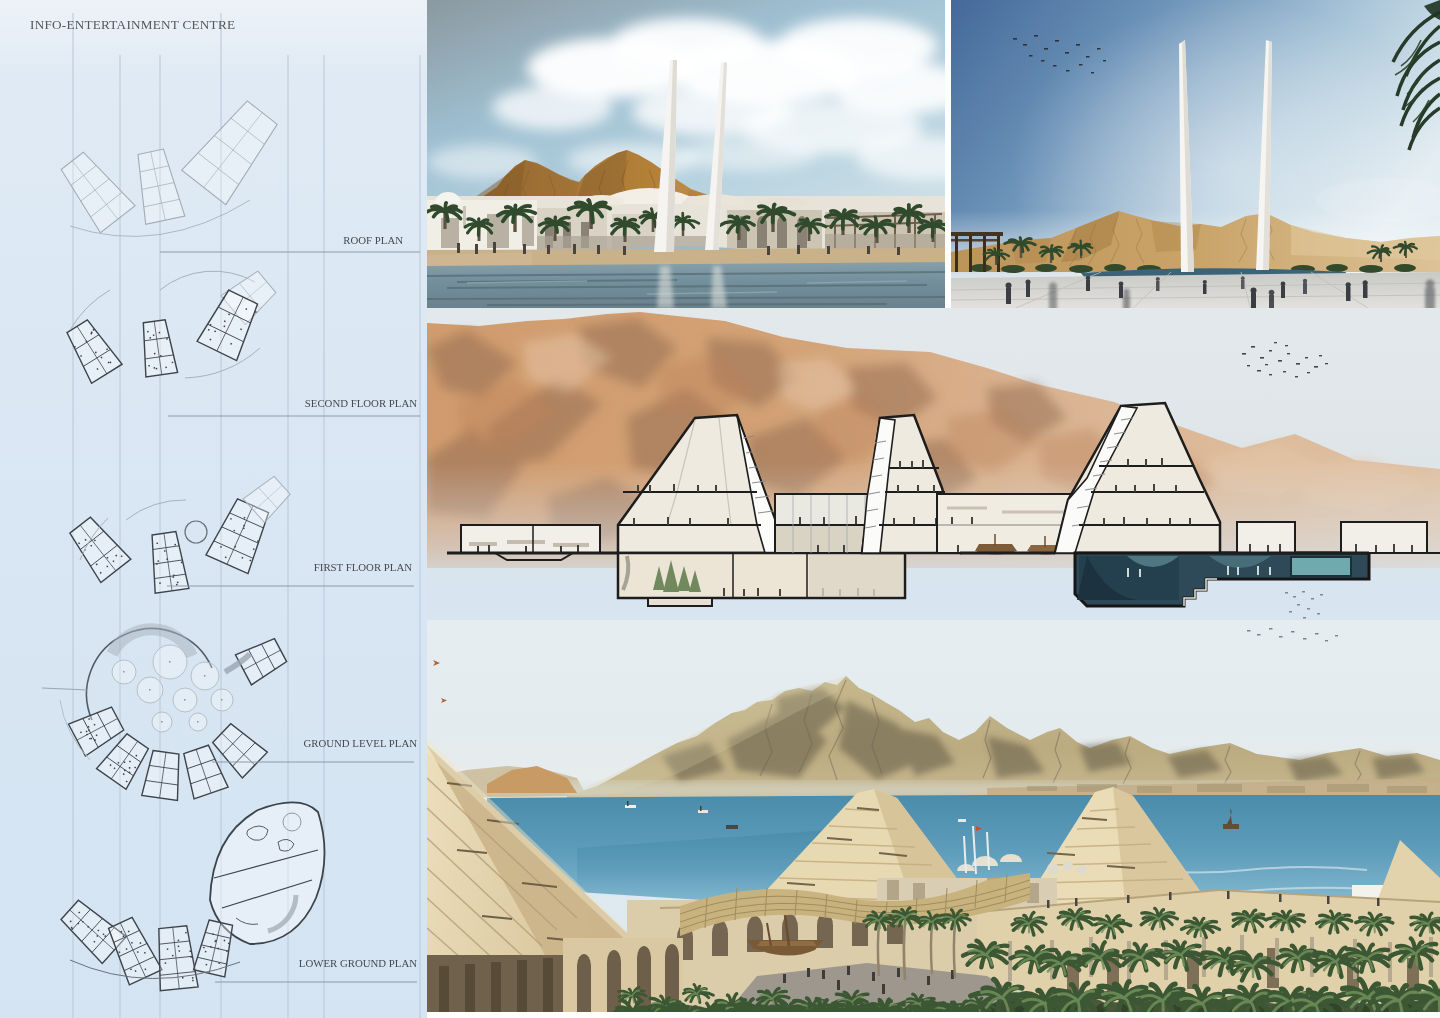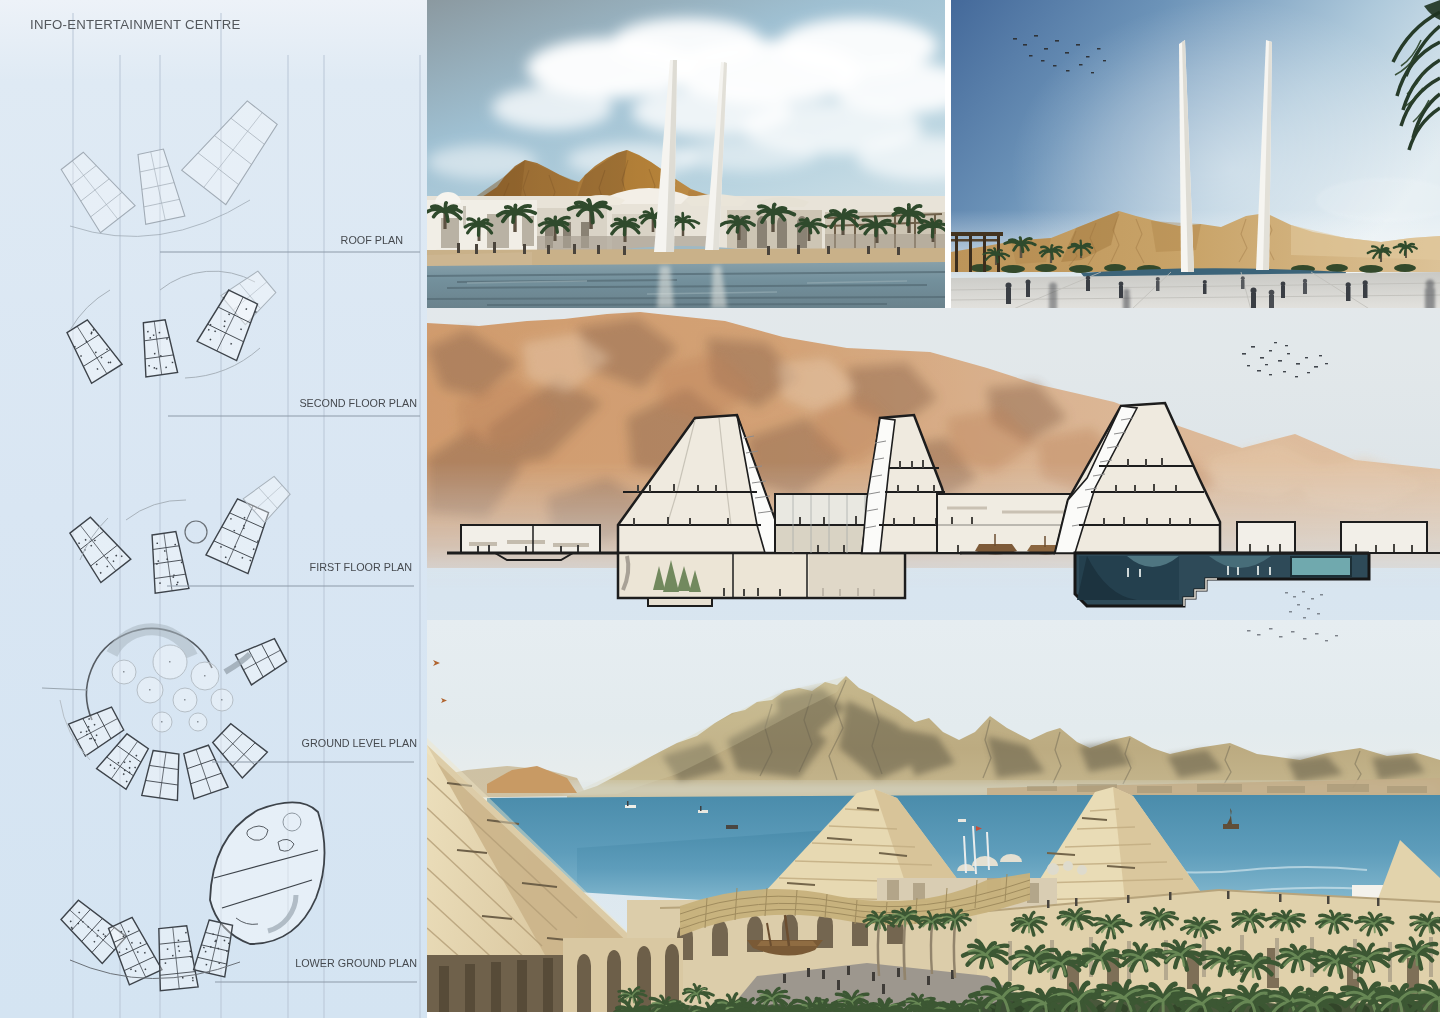--- a/index.html
+++ b/index.html
@@ -1,16 +1,16 @@
 <!DOCTYPE html>
 <html><head>
 <meta charset="utf-8">
 <style>
 html,body{margin:0;padding:0;background:#ffffff;}
-#board{position:relative;width:1440px;height:1018px;background:#ffffff;overflow:hidden;font-family:Liberation Sans, sans-serif;}
+#board{position:relative;width:1440px;height:1018px;background:#ffffff;overflow:hidden;font-family:Liberation Serif, serif;}
 .abs{position:absolute;}
 </style>
 </head>
 <body>
 <div id="board">
 
 <div class="abs" style="left:0;top:0;width:427px;height:1018px;">
 <svg width="427" height="1018" viewBox="0 0 427 1018">
 <defs>
 <linearGradient id="panelbg" x1="0" y1="0" x2="0" y2="1">

